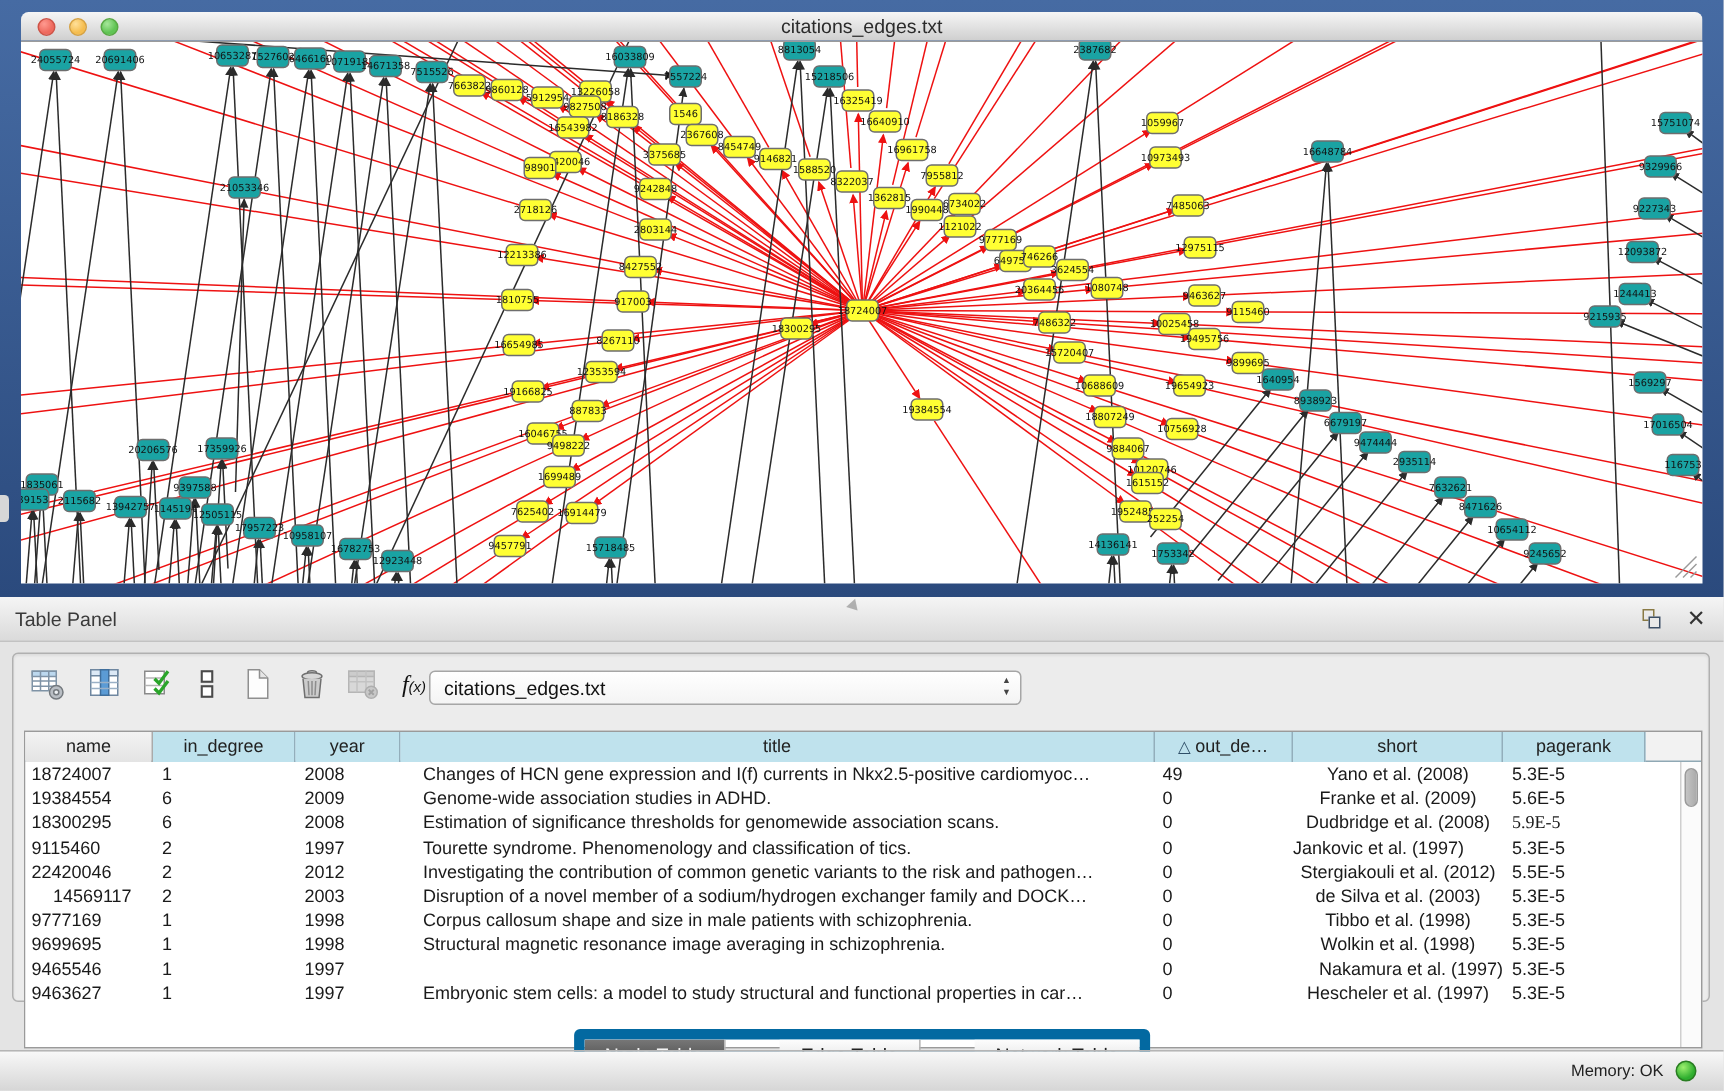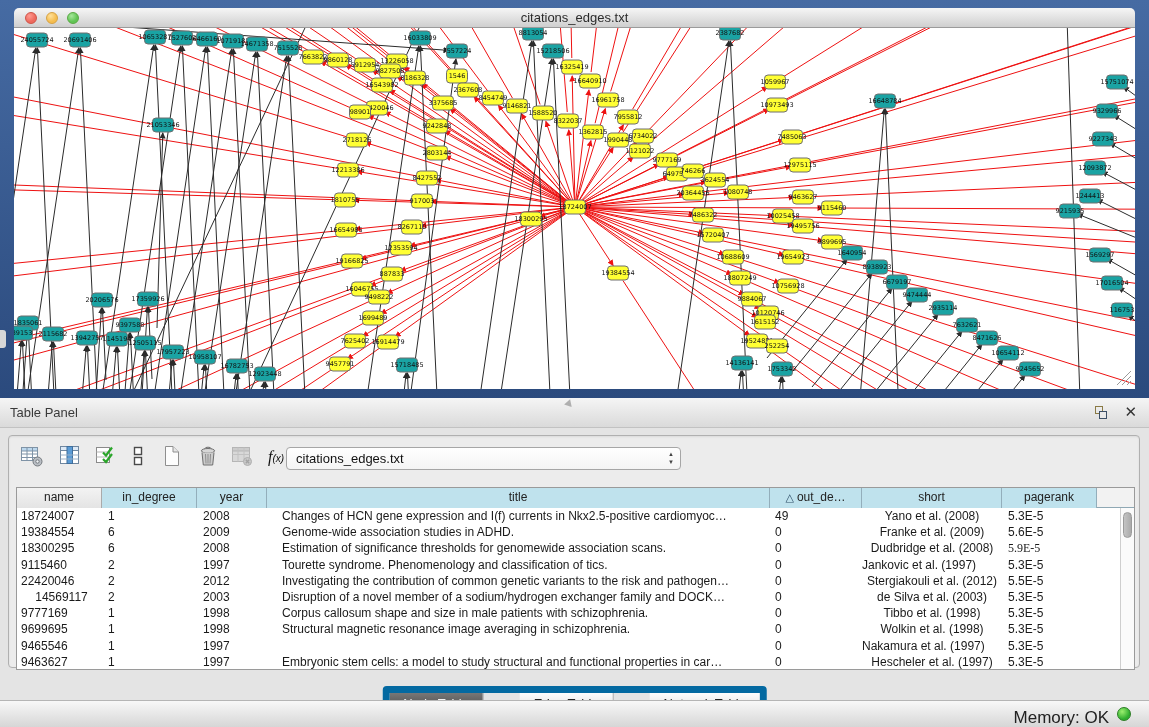--- a/index.html
+++ b/index.html
@@ -41,21 +41,21 @@
   #toolbar{position:absolute;left:0;top:6px;width:100%;height:32px;}
   .tb-icon{position:absolute;top:2px;width:26px;height:26px;text-align:center;}
   #fx-icon{font-size:14px;color:#111;top:6px;}
   #fx-icon i{font-family:"Liberation Serif",serif;font-size:16px;}
   #fx-icon .paren{font-size:10px;font-style:italic;}
   #network-combo{position:absolute;left:277px;top:5px;width:395px;height:23px;
     background:linear-gradient(#ffffff,#f4f4f4);border:1px solid #a6a6a6;border-radius:4px;
     font-size:13px;color:#111;line-height:21px;padding-left:9px;}
   #combo-arrows{position:absolute;right:6px;top:2px;font-size:6px;color:#444;line-height:8px;text-align:center;}
   
-  #table-wrap{position:absolute;left:7px;top:51px;width:1119px;height:183px;
+  #table-wrap{position:absolute;left:7px;top:51px;width:1119px;height:212px;
     border:1px solid #9a9a9a;background:#fff;}
   #table-header{position:relative;height:20px;background:#f2f2f2;border-bottom:1px solid #8fa8b4;}
   .hcell{position:absolute;top:0;height:20px;font-size:12px;color:#222;text-align:center;
     line-height:19px;border-right:1px solid #93aebb;background:#bfe2ed;overflow:hidden;white-space:nowrap;}
   .hcell.gray{background:linear-gradient(#f3f3f3,#e4e4e4);border-right:1px solid #aaa;}
   .hcell .sort{color:#2f4f68;font-size:11px;margin-right:3px;}
   #table-body{position:absolute;left:0;top:20px;right:14px;bottom:0;overflow:hidden;background:#fff;}
   .trow{position:relative;height:16.2px;white-space:nowrap;}
   .tcell{position:absolute;top:0;height:16px;font-size:12px;color:#1a1a1a;line-height:16px;
     overflow:hidden;white-space:nowrap;}
@@ -66,21 +66,21 @@
   #tabs{position:absolute;left:50%;top:288px;transform:translateX(-50%);display:flex;
     border:7px solid #0369a1;border-radius:4px;overflow:hidden;height:22px;
     box-shadow:0 1px 0 rgba(255,255,255,.7);gap:36px;}
   .tab{font-size:13px;color:#222;background:linear-gradient(#fdfdfd,#f0f0f0);
     padding:0 14px;line-height:21px;border-right:1px solid #b3b3b3;}
   .tab:last-child{border-right:none;}
   .tab.active{background:linear-gradient(#777777,#626262);color:#f4f4f4;}
   
   #status-bar{position:absolute;left:0;bottom:0;width:100%;height:27px;
     background:linear-gradient(#f8f8f8,#d6d6d6);border-top:1px solid #b5b5b5;}
-  #memory-label{position:absolute;right:40px;top:7px;font-size:17px;color:#222;}
+  #memory-label{position:absolute;right:40px;top:7px;font-size:11px;color:#222;}
   #memory-light{position:absolute;right:18px;top:6px;width:14px;height:14px;border-radius:50%;
     background:radial-gradient(circle at 35% 30%,#9bef6e,#2fae2f 65%);border:1px solid #2a7d22;}
 </style>
 </head>
 <body>
 
 <div id="network-window">
   <div id="net-titlebar">
     <span class="tl" id="tl-close"></span>
     <span class="tl" id="tl-min"></span>
@@ -962,21 +962,21 @@
             <div class="tcell" style="left: 265px; width: 488px; text-align: left;">Structural magnetic resonance image averaging in schizophrenia.</div>
             <div class="tcell" style="left: 758px; width: 87px; text-align: left;">0</div>
             <div class="tcell" style="left: 845px; width: 140px; text-align: center;">Wolkin et al. (1998)</div>
             <div class="tcell" style="left: 991px; width: 89px; text-align: left;">5.3E-5</div>
           </div>
           <div class="trow">
             <div class="tcell" style="left: 4px; width: 81px; text-align: left;">9465546</div>
             <div class="tcell" style="left: 91px; width: 89px; text-align: left;">1</div>
             <div class="tcell" style="left: 186px; width: 64px; text-align: left;">1997</div>
             <div class="tcell" style="left: 758px; width: 87px; text-align: left;">0</div>
-            <div class="tcell" style="left: 845px; width: 140px; text-align: left;">Nakamura et al. (1997)</div>
+            <div class="tcell" style="left: 845px; width: 140px; text-align: right;">Nakamura et al. (1997)</div>
             <div class="tcell" style="left: 991px; width: 89px; text-align: left;">5.3E-5</div>
           </div>
           <div class="trow">
             <div class="tcell" style="left: 4px; width: 81px; text-align: left;">9463627</div>
             <div class="tcell" style="left: 91px; width: 89px; text-align: left;">1</div>
             <div class="tcell" style="left: 186px; width: 64px; text-align: left;">1997</div>
             <div class="tcell" style="left: 265px; width: 488px; text-align: left;">Embryonic stem cells: a model to study structural and functional properties in car…</div>
             <div class="tcell" style="left: 758px; width: 87px; text-align: left;">0</div>
             <div class="tcell" style="left: 845px; width: 140px; text-align: center;">Hescheler et al. (1997)</div>
             <div class="tcell" style="left: 991px; width: 89px; text-align: left;">5.3E-5</div>

